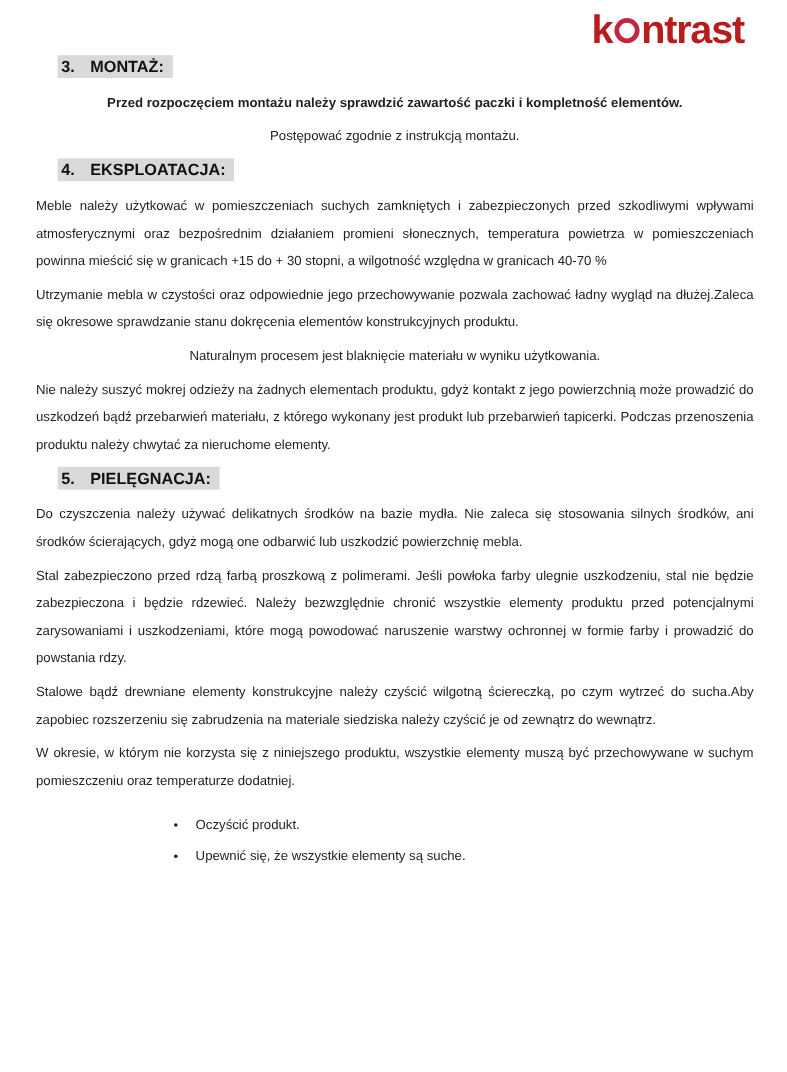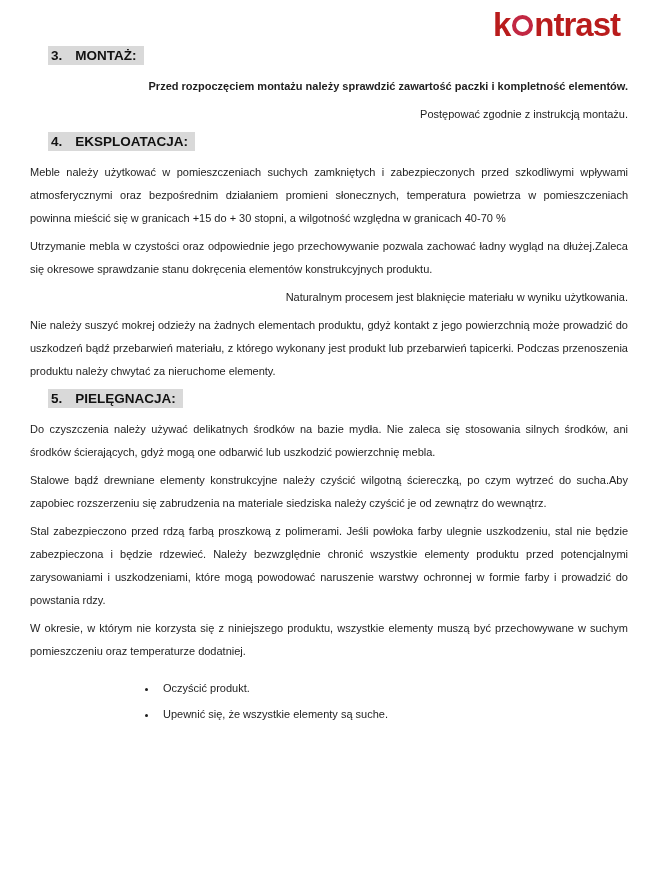--- a/index.html
+++ b/index.html
@@ -22,21 +22,21 @@
   h2{
     font-size:13.5px;font-weight:bold;color:#111111;
     margin:6px 0 10px 18px;line-height:19px;
   }
   h2 .hl{background:#d9d9d9;padding:2px 7px 2px 3px;}
   h2 .num{margin-right:13px;}
   p{
     font-size:11px;line-height:23px;margin:0 0 5px 0;
     text-align:justify;
   }
-  p.left{text-align:right;}
+  p.left{text-align:center;}
   p.lead{font-weight:bold;}
   ul.bullets{
     margin:14px 0 6px 0;padding-left:128px;list-style-type:disc;
   }
   ul.bullets li{
     font-size:11px;line-height:23px;margin-bottom:3px;padding-left:5px;
     text-align:left;
   }
   h2.last{margin-top:12px;}
 </style>
@@ -59,22 +59,22 @@
     <h2><span class="hl"><span class="num">4.</span><span>EKSPLOATACJA:</span></span></h2>
     <p>Meble należy użytkować w pomieszczeniach suchych zamkniętych i zabezpieczonych przed szkodliwymi wpływami atmosferycznymi oraz bezpośrednim działaniem promieni słonecznych, temperatura powietrza w pomieszczeniach powinna mieścić się w granicach +15 do + 30 stopni, a wilgotność względna w granicach 40-70 %</p>
     <p>Utrzymanie mebla w czystości oraz odpowiednie jego przechowywanie pozwala zachować ładny wygląd na dłużej.Zaleca się okresowe sprawdzanie stanu dokręcenia elementów konstrukcyjnych produktu.</p>
     <p class="left">Naturalnym procesem jest blaknięcie materiału w wyniku użytkowania.</p>
     <p>Nie należy suszyć mokrej odzieży na żadnych elementach produktu, gdyż kontakt z jego powierzchnią może prowadzić do uszkodzeń bądź przebarwień materiału, z którego wykonany jest produkt lub przebarwień tapicerki. Podczas przenoszenia produktu należy chwytać za nieruchome elementy.</p>
   </section>
 
   <section>
     <h2><span class="hl"><span class="num">5.</span><span>PIELĘGNACJA:</span></span></h2>
     <p>Do czyszczenia należy używać delikatnych środków na bazie mydła. Nie zaleca się stosowania silnych środków, ani środków ścierających, gdyż mogą one odbarwić lub uszkodzić powierzchnię mebla.</p>
+    <p>Stal zabezpieczono przed rdzą farbą proszkową z polimerami. Jeśli powłoka farby ulegnie uszkodzeniu, stal nie będzie zabezpieczona i będzie rdzewieć. Należy bezwzględnie chronić wszystkie elementy produktu przed potencjalnymi zarysowaniami i uszkodzeniami, które mogą powodować naruszenie warstwy ochronnej w formie farby i prowadzić do powstania rdzy.</p>
     <p>Stalowe bądź drewniane elementy konstrukcyjne należy czyścić wilgotną ściereczką, po czym wytrzeć do sucha.Aby zapobiec rozszerzeniu się zabrudzenia na materiale siedziska należy czyścić je od zewnątrz do wewnątrz.</p>
-    <p>Stal zabezpieczono przed rdzą farbą proszkową z polimerami. Jeśli powłoka farby ulegnie uszkodzeniu, stal nie będzie zabezpieczona i będzie rdzewieć. Należy bezwzględnie chronić wszystkie elementy produktu przed potencjalnymi zarysowaniami i uszkodzeniami, które mogą powodować naruszenie warstwy ochronnej w formie farby i prowadzić do powstania rdzy.</p>
   </section>
 
   <section>
     <p>W okresie, w którym nie korzysta się z niniejszego produktu, wszystkie elementy muszą być przechowywane w suchym pomieszczeniu oraz temperaturze dodatniej.</p>
     <ul class="bullets">
       <li>Oczyścić produkt.</li>
       <li>Upewnić się, że wszystkie elementy są suche.</li>
     </ul>
   </section>
 

